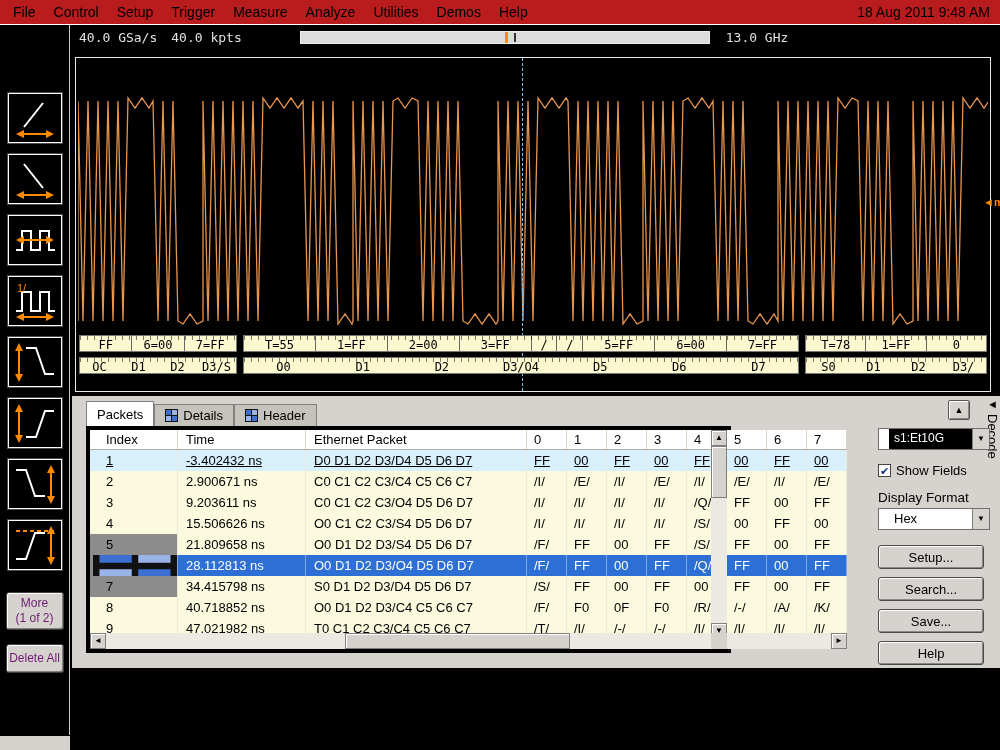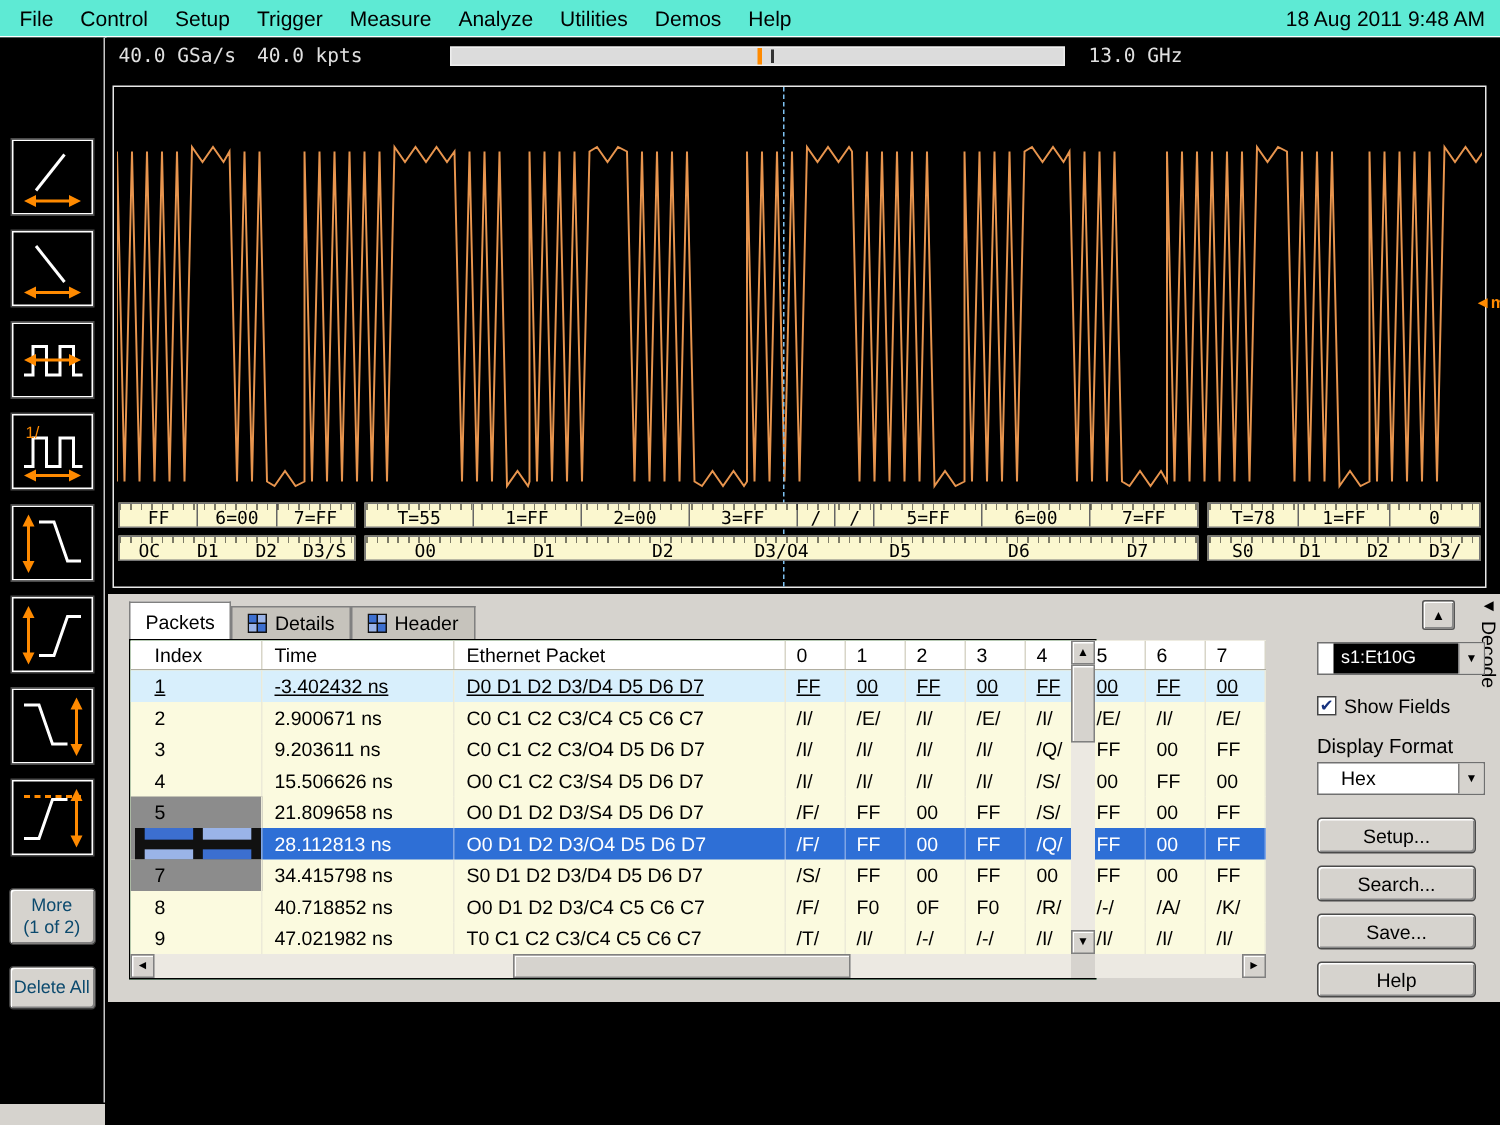--- a/index.html
+++ b/index.html
@@ -1,31 +1,31 @@
 <!DOCTYPE html>
 <html><head>
 <meta charset="utf-8">
 <style>
   *{margin:0;padding:0;box-sizing:border-box;}
   html,body{width:1000px;height:750px;background:#000;overflow:hidden;}
   body{font-family:"Liberation Sans",sans-serif;position:relative;}
   .root{position:absolute;left:0;top:0;width:1000px;height:750px;background:#000;}
 
   
-  .menubar{position:absolute;left:0;top:0;width:1000px;height:25px;background:#5eead4;border-bottom:1px solid #fff;display:flex;align-items:center;font-size:14px;color:#000;}
+  .menubar{position:absolute;left:0;top:0;width:1000px;height:25px;background:#b91c1c;border-bottom:1px solid #fff;display:flex;align-items:center;font-size:14px;color:#000;}
   .menu-items{display:flex;padding-left:4px;}
   .mitem{padding:3px 9px;cursor:default;}
   .datetime{margin-left:auto;padding-right:10px;}
 
   
   .sidebar{position:absolute;left:0;top:25px;width:70px;height:710px;background:#000;border-right:1px solid #c8c8c8;}
   .side-icons{margin-top:68px;display:flex;flex-direction:column;align-items:center;gap:11px;}
   .side-icon{width:54px;height:50px;background:#000;border:1px solid #fff;outline:1px solid #4a4a4a;display:flex;align-items:center;justify-content:center;}
   .side-icon svg{width:46px;height:42px;}
-  .side-btn{display:block;width:58px;margin:22px auto 0;background:#d6d3ce;border:1px solid #404040;border-radius:3px;box-shadow:inset 1px 1px 0 #fff, inset -1px -1px 0 #808080;font-size:12px;line-height:15px;color:#0c4a6e;text-align:center;padding:3px 1px;font-family:inherit;}
+  .side-btn{display:block;width:58px;margin:22px auto 0;background:#d6d3ce;border:1px solid #404040;border-radius:3px;box-shadow:inset 1px 1px 0 #fff, inset -1px -1px 0 #808080;font-size:12px;line-height:15px;color:#701a75;text-align:center;padding:3px 1px;font-family:inherit;}
   .side-btn.del{margin-top:14px;padding:6px 1px;}
 
   
   .statusbar{position:absolute;left:71px;top:25px;width:929px;height:24px;background:#000;display:flex;align-items:center;color:#e0e0e0;font-family:"DejaVu Sans Mono",monospace;font-size:13px;}
   .sb-rate{margin-left:8px;}
   .sb-mem{margin-left:14px;}
   .sb-slider{position:relative;flex:0 0 410px;height:13px;background:#dcdcdc;border:1px solid #eee;margin-left:58px;}
   .sb-tick{position:absolute;left:50%;top:0;width:3px;height:11px;background:#ff8a00;}
   .sb-tick2{position:absolute;left:calc(50% + 9px);top:1px;width:2px;height:9px;background:#333;}
   .sb-bw{margin-left:16px;}
@@ -53,21 +53,21 @@
   .tab-bar{position:absolute;left:14px;top:5px;display:flex;align-items:flex-end;}
   .tab{display:flex;align-items:center;gap:5px;padding:0 10px;background:#c6c3bc;border:1px solid #808080;border-bottom:none;font-size:13px;height:22px;color:#000;}
   .tab.active{background:#fff;height:25px;}
   .tab svg{width:13px;height:13px;}
   .up-btn{position:absolute;right:30px;top:4px;width:22px;height:20px;background:#d6d3ce;border:1px solid #555;border-radius:2px;box-shadow:inset 1px 1px 0 #fff, inset -1px -1px 0 #888;font-size:9px;line-height:18px;text-align:center;color:#000;}
   .decode-strip{position:absolute;right:0;top:2px;width:15px;color:#000;text-align:center;}
   .collapse{font-size:11px;line-height:12px;}
   .decode-label{writing-mode:vertical-rl;font-size:13px;margin:4px auto 0;}
 
   
-  .tablewrap{position:absolute;left:14px;top:30px;width:645px;height:227px;background:#86efac;border:1px solid #000000;}
+  .tablewrap{position:absolute;left:14px;top:30px;width:645px;height:227px;background:#4c1d95;border:4px solid #000000;}
   .tbl{position:absolute;left:0;top:0;width:757px;height:209px;overflow:hidden;background:#fbfadf;}
   .trow{display:flex;height:21px;line-height:21px;font-size:13px;background:#fbfadf;color:#000;}
   .trow.thead{background:#fff;border-bottom:1px solid #b0ada0;height:20px;line-height:19px;}
   .tcell{flex:0 0 auto;padding-left:8px;border-right:1px solid #ecead8;white-space:nowrap;overflow:hidden;}
   .thead .tcell{border-right:1px solid #d8d5c8;}
   .c-index{width:88px;padding-left:16px;}
   .c-time{width:128px;}
   .c-pkt{width:221px;}
   .c-v{width:40px;padding-left:7px;}
   .hl .tcell{background:#d8effc;}

